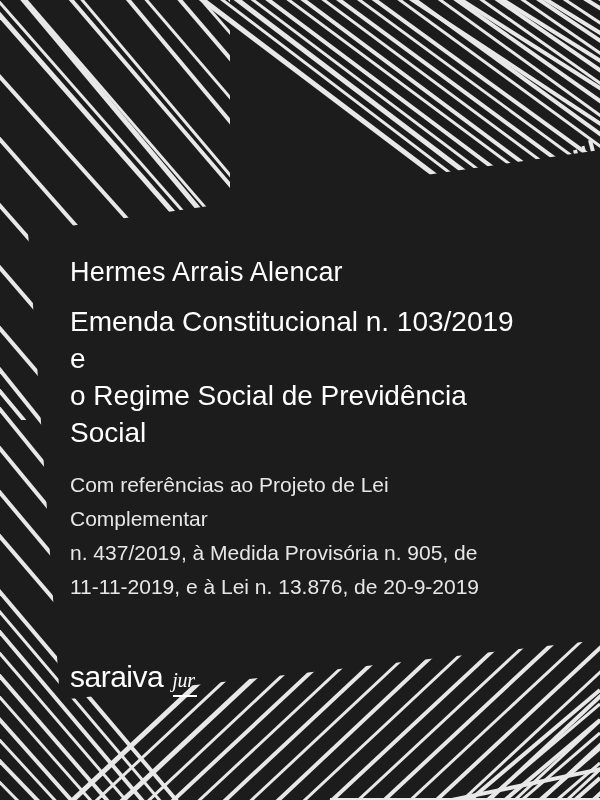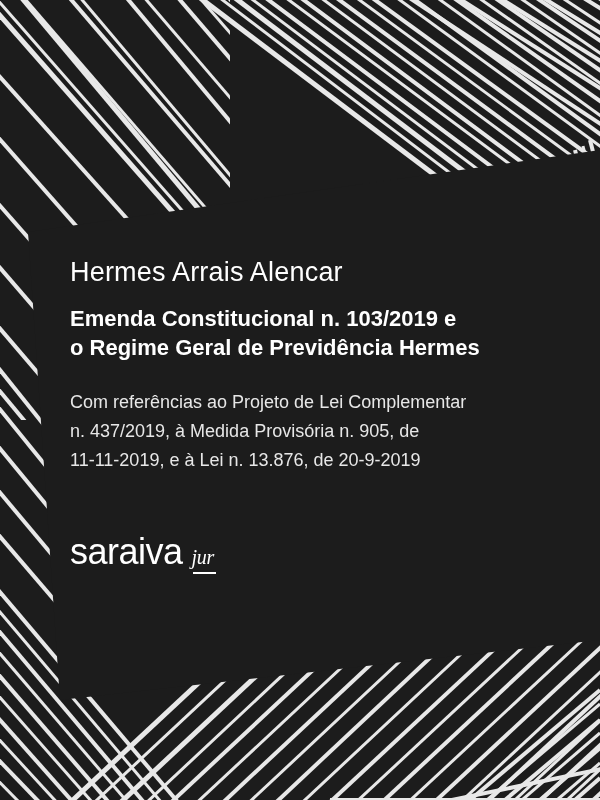--- a/index.html
+++ b/index.html
@@ -68,45 +68,45 @@
     letter-spacing: -0.5px;
     text-transform: uppercase;
   }
   .title .line2 {
     display: block;
   }
 
   .subtitle {
     margin-top: 16px;
     color: #ffffff;
-    font-size: 22px;
-    font-weight: 700;
+    font-size: 28px;
+    font-weight: 400;
     line-height: 1.32;
   }
   .subtitle .l2 { display: block; }
 
   .note {
-    margin-top: 26px;
+    margin-top: 16px;
     color: #e7e7e7;
-    font-size: 18px;
+    font-size: 21px;
     font-weight: 400;
     line-height: 1.62;
   }
   .note span { display: block; }
 
   
   .logo {
     margin-top: 56px;
     display: flex;
     align-items: baseline;
     gap: 9px;
     color: #ffffff;
   }
   .logo .brand {
-    font-size: 36px;
+    font-size: 30px;
     font-weight: 400;
     letter-spacing: -0.5px;
   }
   .logo .sub {
     font-size: 20px;
     font-style: italic;
     font-weight: 400;
     font-family: "Liberation Serif", serif;
     letter-spacing: -0.3px;
     position: relative;
@@ -312,21 +312,21 @@
       <path d="M 28 232 L 600 150 L 600 640 L 60 700 Z" fill="#1c1c1c"></path>
     </svg>
   </div>
 
   <div class="content">
     <div class="author">Hermes Arrais Alencar</div>
 
 
     <div class="subtitle">
       <span>Emenda Constitucional n. 103/2019 e</span>
-      <span class="l2">o Regime Geral de Previdência Hermes</span>
+      <span class="l2">o Regime Social de Previdência Social</span>
     </div>
 
     <div class="note">
       <span>Com referências ao Projeto de Lei Complementar</span>
       <span>n. 437/2019, à Medida Provisória n. 905, de</span>
       <span>11-11-2019, e à Lei n. 13.876, de 20-9-2019</span>
     </div>
 
     <div class="logo">
       <span class="brand">saraiva</span>

